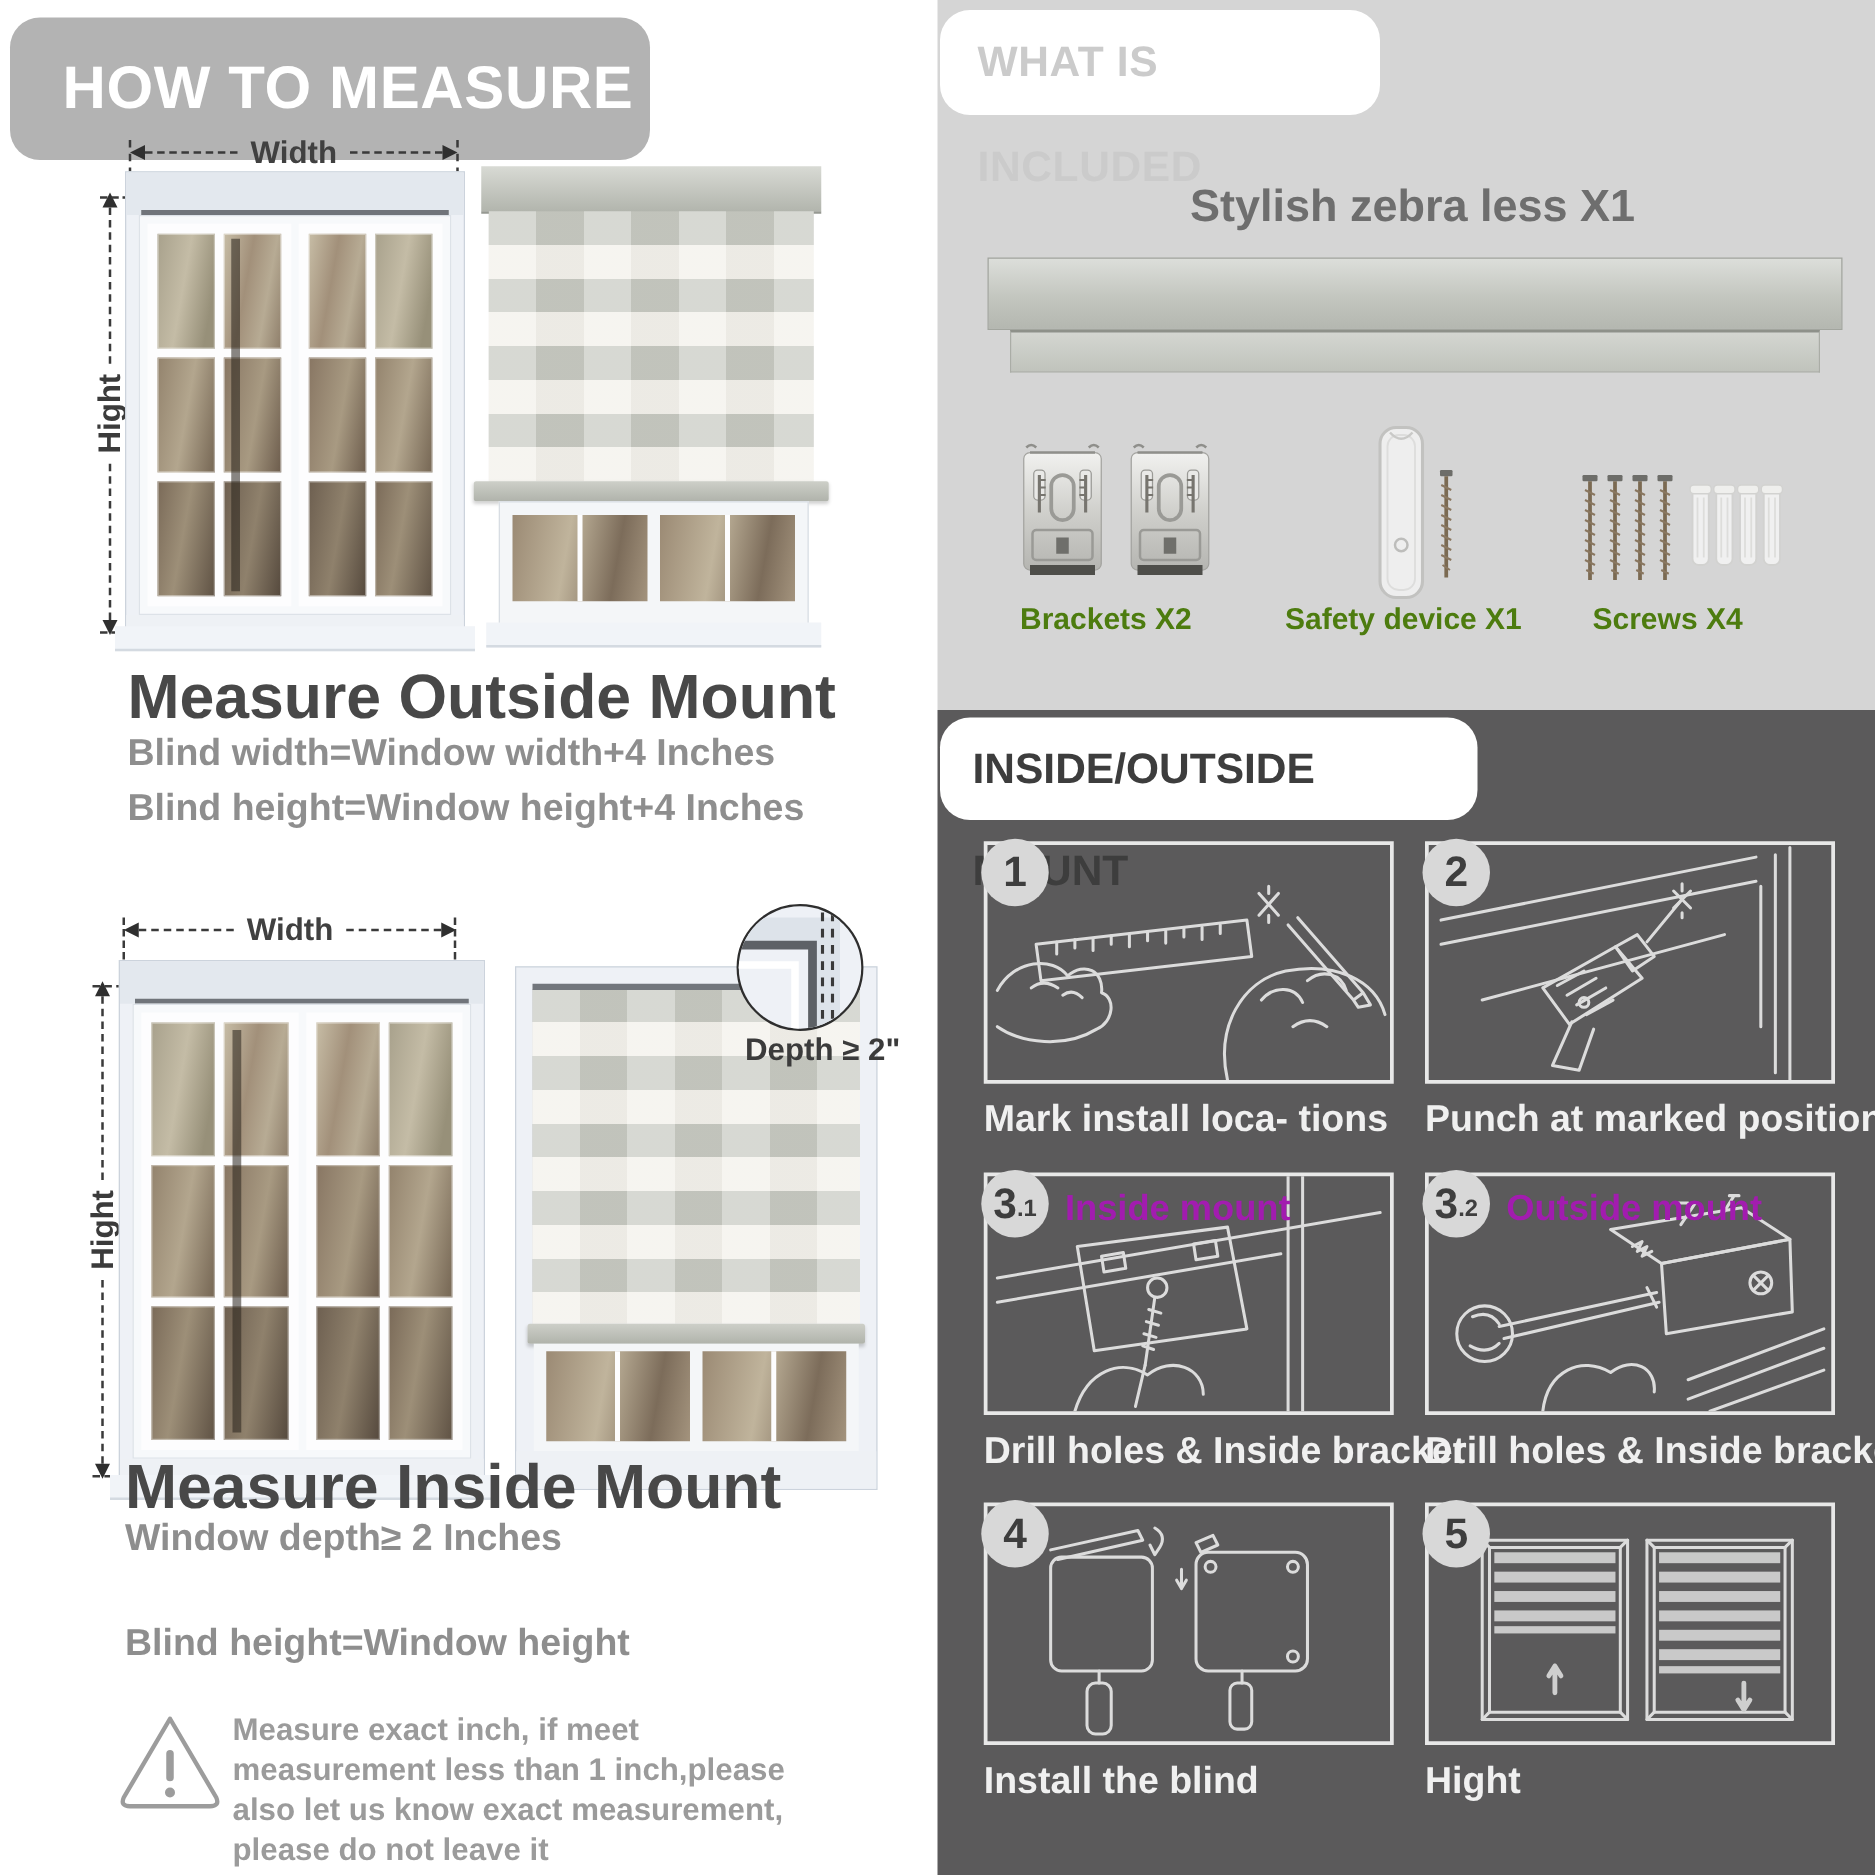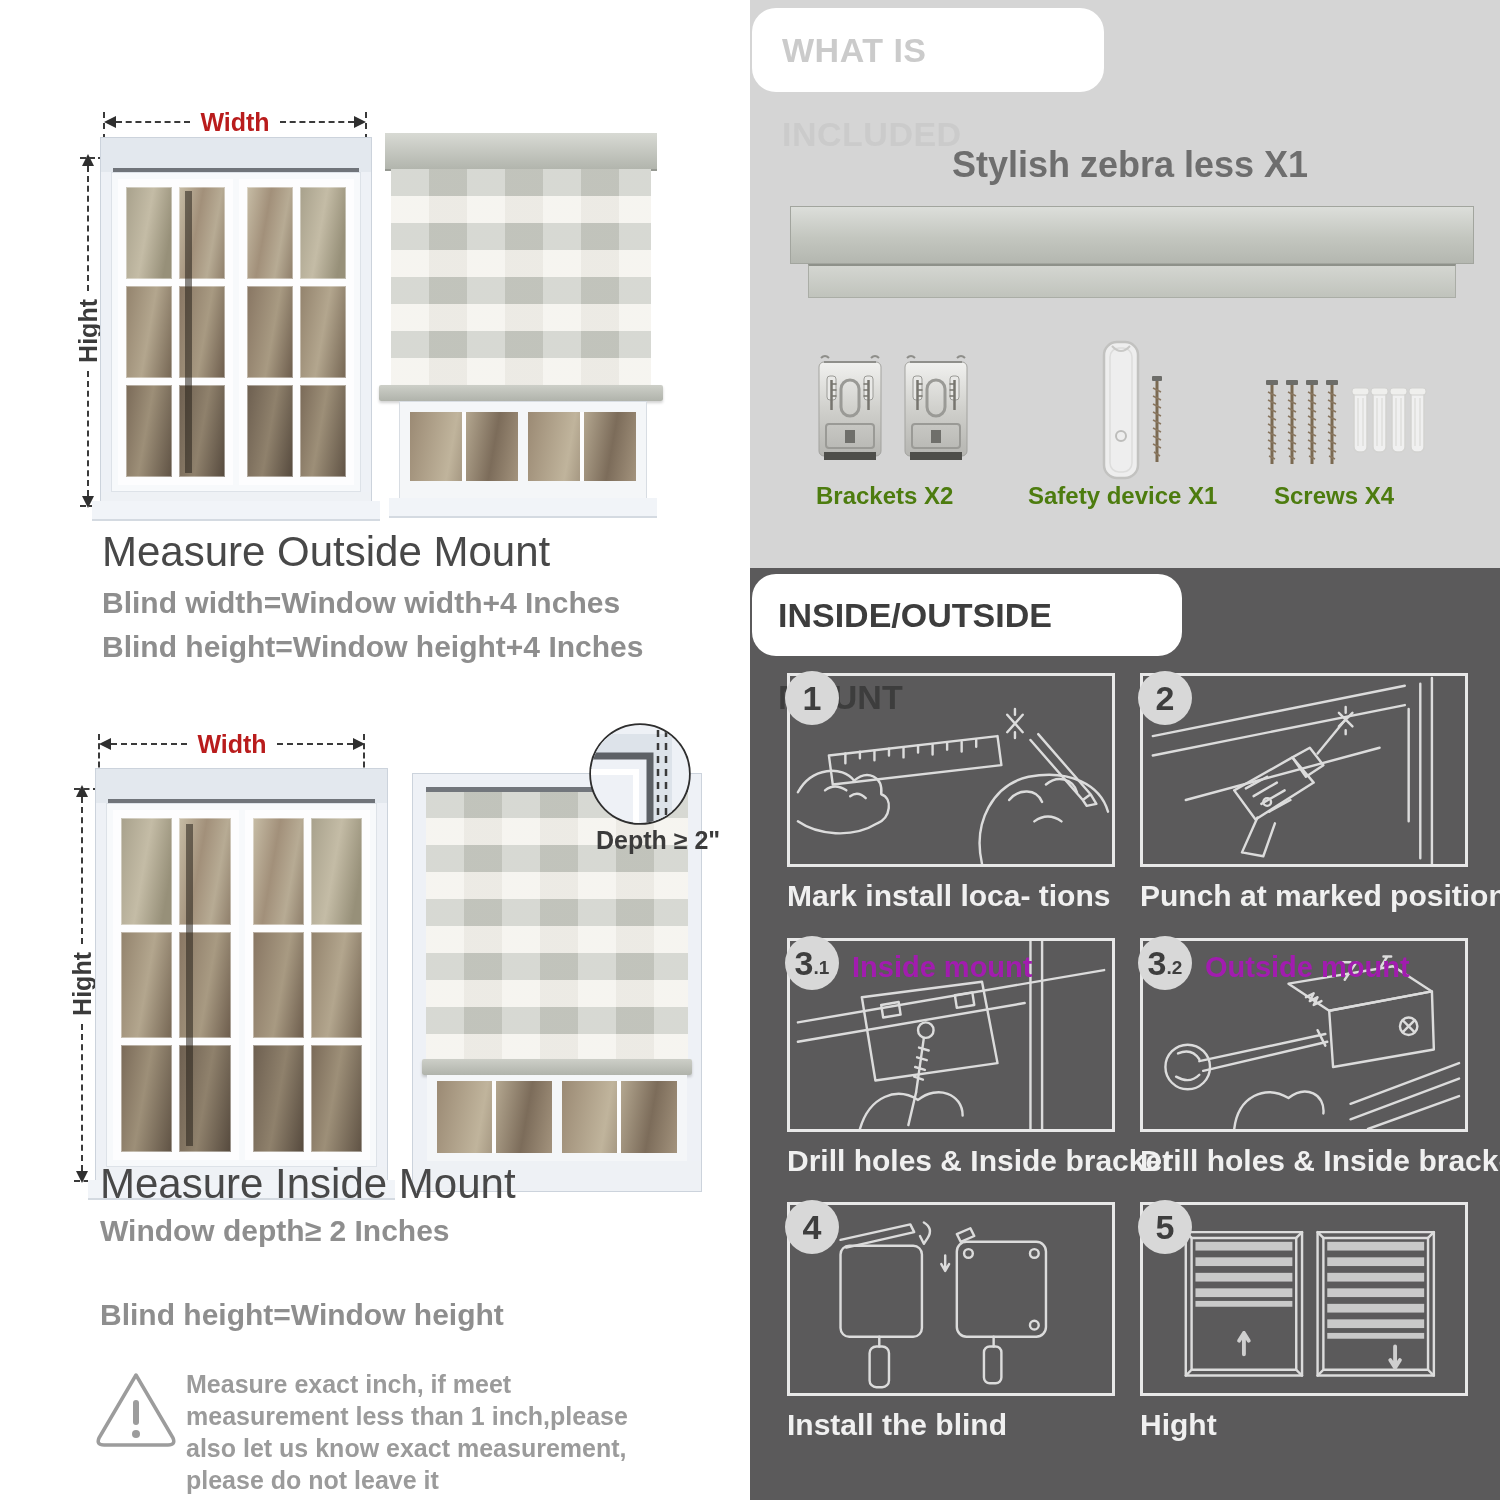--- a/index.html
+++ b/index.html
@@ -17,21 +17,21 @@
   .hdr-mount{left:752px;top:574px;width:430px;height:82px;background:#fff;color:#3d3d3d;
             font-size:34px;line-height:82px;padding-left:26px;box-sizing:border-box;letter-spacing:0;}
 
   
   .panel-light{left:750px;top:0;width:750px;height:568px;background:#d5d5d5;}
   .panel-dark{left:750px;top:568px;width:750px;height:932px;background:#5b5a5b;}
 
   
   .warrow{position:absolute;display:flex;align-items:center;height:24px;}
   .warrow .dash{flex:1;border-top:2px dashed #3a3a3a;height:0;}
-  .warrow .lbl{font-size:25px;font-weight:bold;color:#b91c1c;padding:0 10px;white-space:nowrap;}
+  .warrow .lbl{font-size:25px;font-weight:bold;color:#404040;padding:0 10px;white-space:nowrap;}
   .ah{width:0;height:0;border-top:6px solid transparent;border-bottom:6px solid transparent;}
   .ah.l{border-right:12px solid #2f2f2f;}
   .ah.r{border-left:12px solid #2f2f2f;}
   .vtick{position:absolute;width:0;border-left:2px dashed #3a3a3a;}
   .htick{position:absolute;height:0;border-top:2px dashed #3a3a3a;}
   .harrow{position:absolute;width:24px;display:flex;flex-direction:column;align-items:center;}
   .harrow .dash{flex:1;border-left:2px dashed #3a3a3a;width:0;}
   .harrow .lbl{font-size:25px;font-weight:bold;color:#3b3b3b;writing-mode:vertical-rl;
                transform:rotate(180deg);padding:8px 0;}
   .av{width:0;height:0;border-left:6px solid transparent;border-right:6px solid transparent;}
@@ -68,21 +68,21 @@
      repeating-linear-gradient(180deg,#c6c8c0 0 27px,#f2f0ea 27px 54px);}
   .brail{position:absolute;background:linear-gradient(180deg,#cdcfc8,#b0b3ab);
          border-radius:2px;box-shadow:0 2px 3px rgba(0,0,0,.18);}
   .uwin{position:absolute;background:#f4f6f8;border:1px solid #d8dde3;box-sizing:border-box;}
   .uglass{position:absolute;left:10px;right:10px;top:10px;bottom:18px;display:flex;gap:10px;}
   .upane{flex:1;background:linear-gradient(100deg,#9b8a74,#c0b49c 40%,#7c6c5a 75%,#a3937d);
          position:relative;}
   .upane::after{content:"";position:absolute;left:48%;top:0;bottom:0;width:4px;background:#fdfdfe;}
 
   
-  .heading{position:absolute;font-weight:normal;font-size:42px;color:#484848;white-space:nowrap;}
+  .heading{position:absolute;font-weight:bold;font-size:50px;color:#484848;white-space:nowrap;}
   .formula{position:absolute;font-weight:bold;font-size:30px;color:#8e8e8e;white-space:nowrap;text-align:right;}
   .warn-text{position:absolute;font-weight:bold;font-size:25px;line-height:32px;color:#9b9b9b;width:470px;}
   .depth-lbl{position:absolute;font-weight:bold;font-size:25px;color:#3b3b3b;white-space:nowrap;}
 
   
   .blind-label{position:absolute;left:880px;top:144px;width:500px;text-align:center;
                font-weight:bold;font-size:36px;color:#6e6e6e;}
   .rail-main{position:absolute;left:790px;top:206px;width:684px;height:58px;
              background:linear-gradient(180deg,#dcdeda 0%,#c3c6bf 55%,#b4b7b0 100%);
              border:1px solid #a2a59e;box-sizing:border-box;}
@@ -115,20 +115,21 @@
         <stop offset="0" stop-color="#f1f1ef"></stop>
           <stop offset=".5" stop-color="#d0d0cc"></stop>
         <stop offset="1" stop-color="#b5b5b1"></stop>
       </linearGradient>
     </defs>
   </svg>
 
   <div class="abs panel-light"></div>
   <div class="abs panel-dark"></div>
 
+  <div class="hdr-box hdr-left">HOW TO MEASURE</div>
 
   <div class="warrow" style="left:104px;top:110px;width:262px;">
     <div class="ah l"></div>
     <div class="dash"></div>
     <div class="lbl">Width</div>
     <div class="dash"></div>
     <div class="ah r"></div>
   </div>
   <div class="vtick" style="left:103px;top:112px;height:50px;"></div>
   <div class="vtick" style="left:365px;top:112px;height:50px;"></div>

